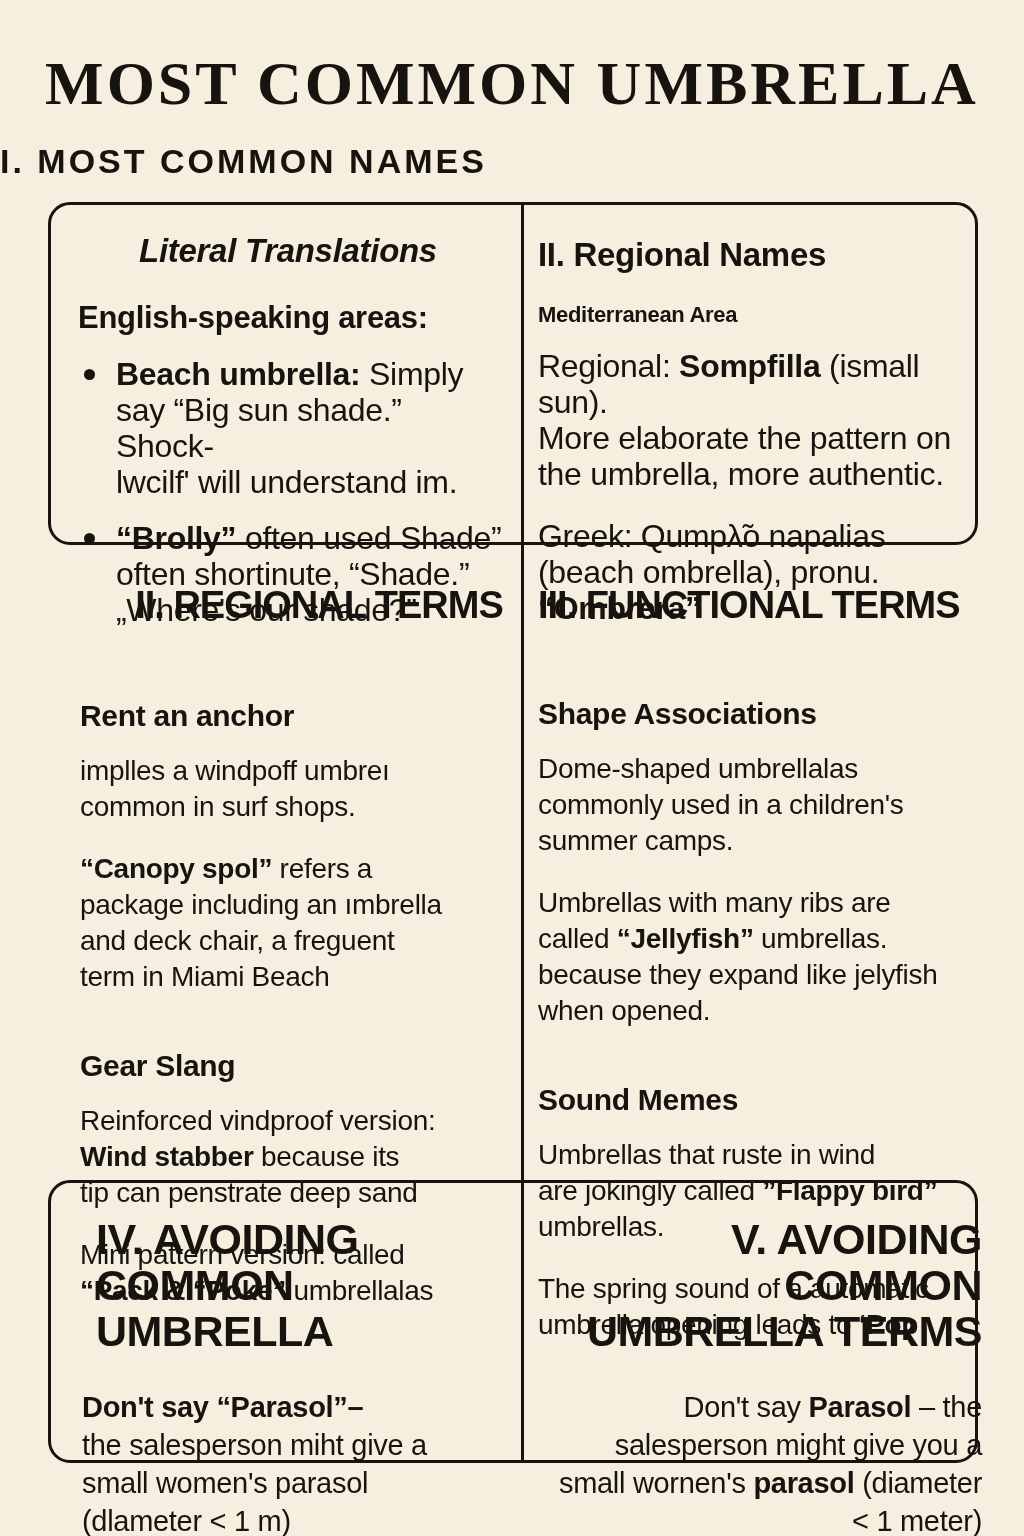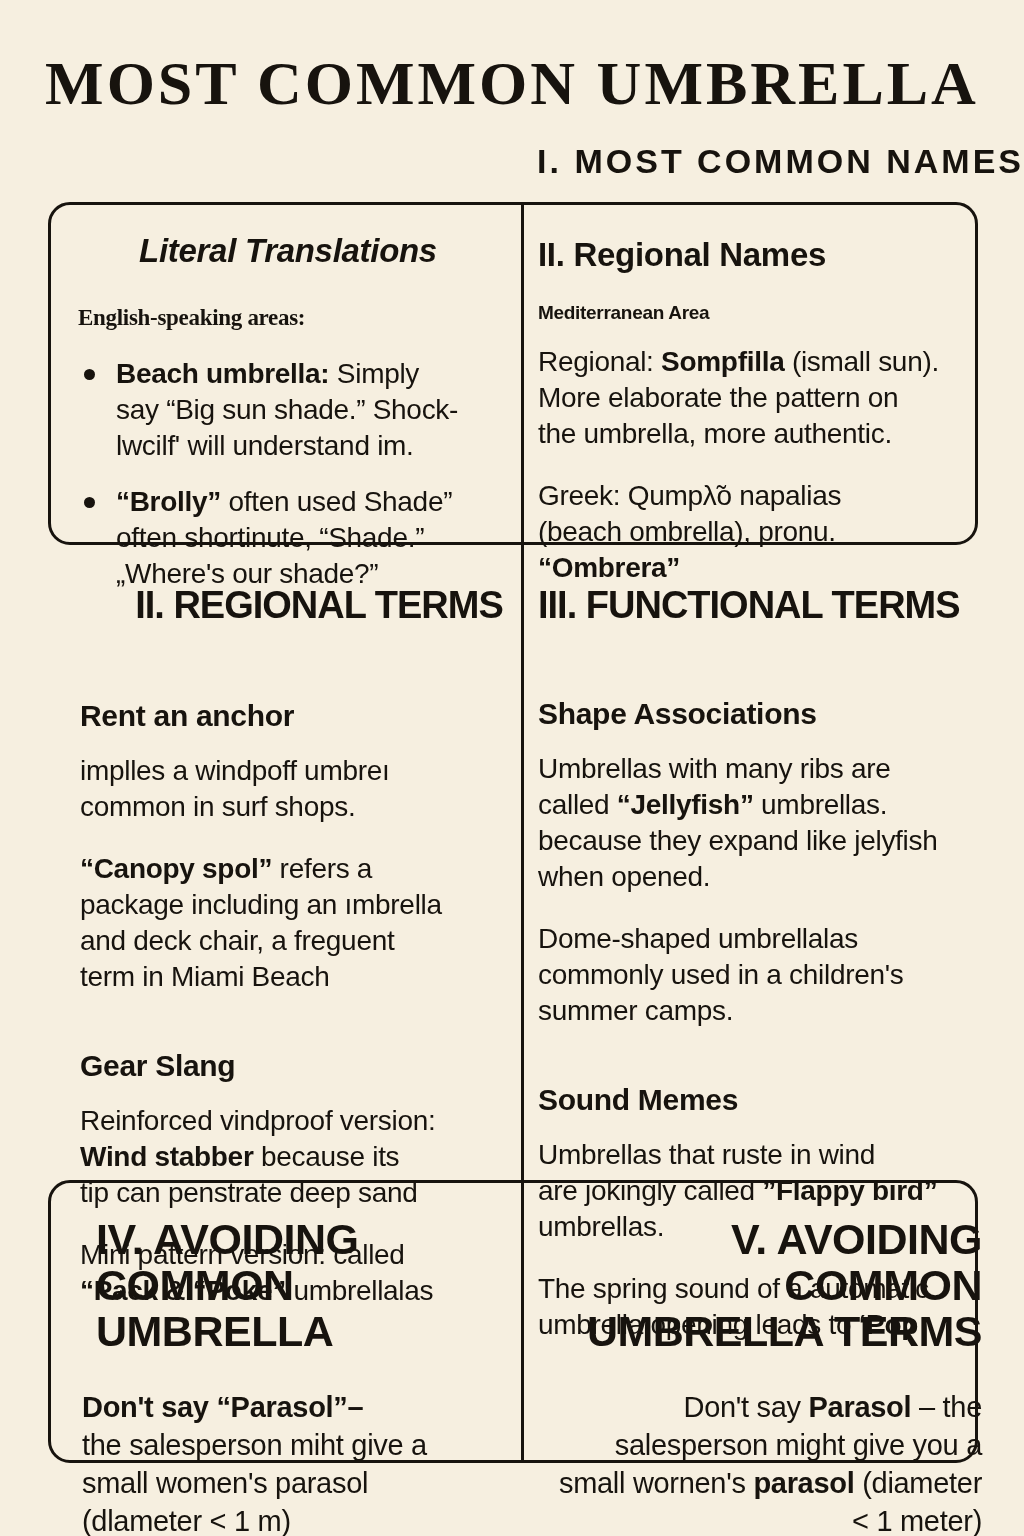--- a/index.html
+++ b/index.html
@@ -13,21 +13,21 @@
   }
   .main-title {
     position:absolute; top:48px; left:0; width:100%;
     text-align:center;
     font-family:"Liberation Serif","DejaVu Serif",serif;
     font-weight:bold; font-size:62px; letter-spacing:3px;
     white-space:nowrap;
   }
   .subtitle {
     position:absolute; top:142px; left:0; width:100%;
-    text-align:right; font-weight:bold; font-size:34px; letter-spacing:3px;
+    text-align:left; font-weight:bold; font-size:34px; letter-spacing:3px;
     white-space:nowrap;
   }
   .frame {
     position:absolute; left:48px; width:930px;
     border:3px solid #17130e; border-radius:22px;
   }
   .frame-top { top:202px; height:343px; }
   .frame-bottom { top:1180px; height:283px; }
   .vdivider {
     position:absolute; left:521px; top:202px; width:3px; height:1261px;
@@ -35,27 +35,27 @@
   }
   .panel { position:absolute; white-space:pre-line; }
   .panel p, .panel h3, .panel h4 { white-space:pre-line; }
 
   .panel-title { font-size:33px; font-weight:bold; letter-spacing:-0.3px; }
   .centered { text-align:center;font-style:italic; }
 
   .b { font-weight:bold; }
   .lead { font-weight:bold; }
 
-  .body-text { font-size:28px; line-height:36px; letter-spacing:-0.3px; }
-  .sub-heading { font-size:19px; font-weight:bold; letter-spacing:-0.3px; }
+  .body-text { font-size:32px; line-height:36px; letter-spacing:-0.3px; }
+  .sub-heading { font-size:22px; font-weight:bold; letter-spacing:-0.3px; }
 
   
   .b1l { left:70px; top:214px; width:436px; }
   .b1l .panel-title { margin-bottom:12px; }
-  .b1l .lead { font-size:23px; padding-left:8px; line-height:36px;font-family:Liberation Serif, serif; }
+  .b1l .lead { font-size:31px; padding-left:8px; line-height:36px; }
   .bullet-item { display:flex; padding-left:14px; margin-top:2px; }
   .dot { flex:0 0 11px; width:11px; height:11px; border-radius:50%; background:#17130e; margin-top:13px; }
   .bullet-item .text { margin-left:21px; }
   .b1r { left:538px; top:218px; width:434px; }
   .b1r .panel-title { margin-bottom:10px; }
   .b1r .sub-heading { margin-bottom:2px; }
   .b1r p.body-text { margin-bottom:8px; }
 
   
   .section-title { font-size:38px; font-weight:bold; letter-spacing:-1px; }
@@ -125,27 +125,27 @@
   <p class="mid-body spaced"><span>Reinforced vindproof version:
 </span><span class="b">Wind stabber</span><span> because its
 tip can penstrate deep sand</span></p>
   <p class="mid-body"><span>Mini pattern version: called
 </span><span class="b">“Pack &amp; “Poke”</span><span> umbrellalas</span></p>
 </div>
 
 <div class="panel midr">
   <h2 class="section-title">III. FUNCTIONAL TERMS</h2>
   <h4 class="mid-h">Shape Associations</h4>
+  <p class="mid-body spaced">Dome-shaped umbrellalas
+commonly used in a children's
+summer camps.</p>
   <p class="mid-body spaced"><span>Umbrellas with many ribs are
 called </span><span class="b">“Jellyfish”</span><span> umbrellas.
 because they expand like jelyfish
 when opened.</span></p>
-  <p class="mid-body spaced">Dome-shaped umbrellalas
-commonly used in a children's
-summer camps.</p>
   <h4 class="mid-h">Sound Memes</h4>
   <p class="mid-body spaced"><span>Umbrellas that ruste in wind
 are jokingly called </span><span class="b">”Flappy bird”</span><span>
 umbrellas.</span></p>
   <p class="mid-body"><span>The spring sound of a automatic
 umbrella opening leads to </span><span class="b">‘Pop</span></p>
 </div>
 
 <div class="panel b2l">
   <h3 class="box2-title">IV. AVOIDING

